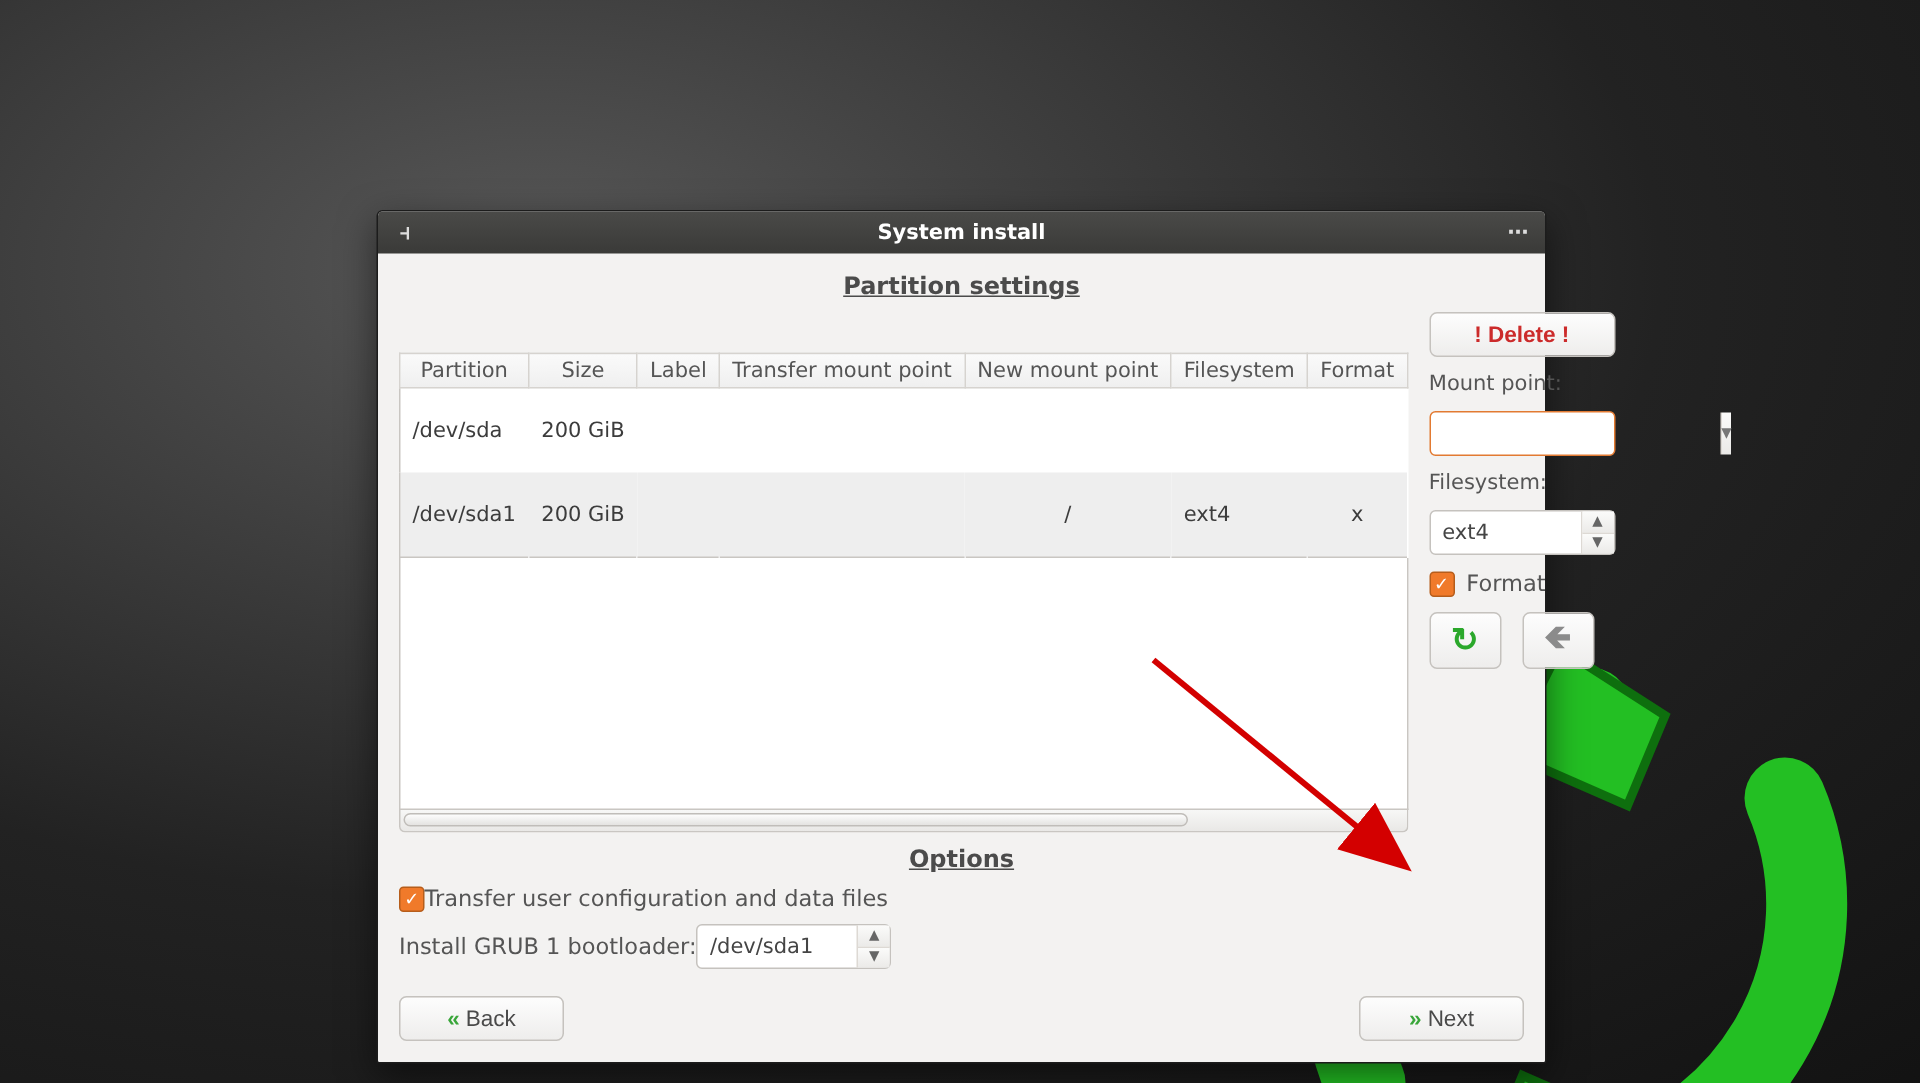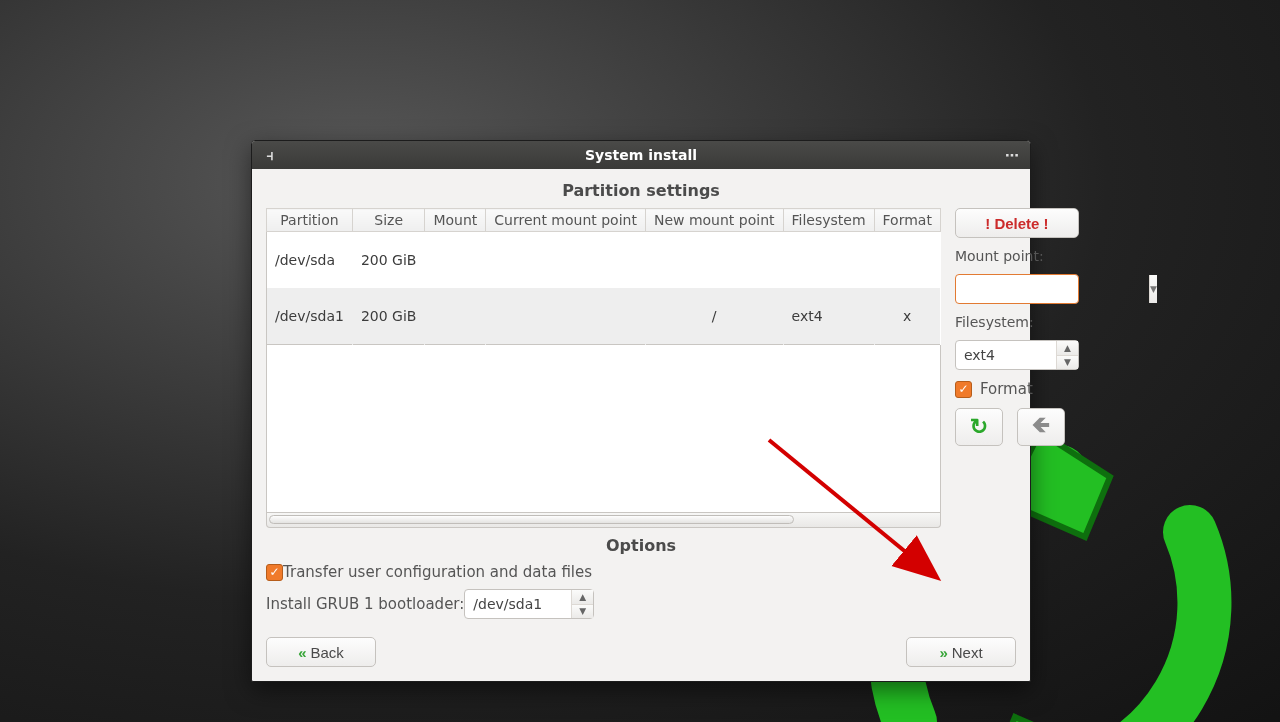--- a/index.html
+++ b/index.html
@@ -60,24 +60,25 @@
   .titlebar .tb-right { right: 2px; }
 
   .content { padding: 10px 14px 14px 14px; }
 
   .section-title {
     text-align: center;
     font-weight: 700;
     font-size: 16px;
     color: #4b4b4b;
     margin: 2px 0 8px 0;
+    text-decoration: underline;
   }
 
   .part-row { display: flex; gap: 14px; }
-  .table-wrap { flex: 1; }
+  .table-wrap { flex: 1; margin-top: 27px; }
 
   table.partitions {
     width: 100%;
     border-collapse: collapse;
     background: #fff;
     border: 1px solid #c9c6c2;
   }
   table.partitions thead th {
     background: linear-gradient(#fafafa, #efefef);
     border: 1px solid #d6d3cf;
@@ -240,22 +241,22 @@
   <div class="content">
     <div class="section-title">Partition settings</div>
 
     <div class="part-row">
       <div class="table-wrap">
         <table class="partitions">
           <thead>
             <tr>
               <th>Partition</th>
               <th>Size</th>
-              <th>Mount</th>
-              <th>Current mount point</th>
+              <th>Label</th>
+              <th>Transfer mount point</th>
               <th>New mount point</th>
               <th>Filesystem</th>
               <th>Format</th>
             </tr>
           </thead>
           <tbody>
             <tr>
               <td>/dev/sda</td>
               <td>200 GiB</td>
               <td></td>

